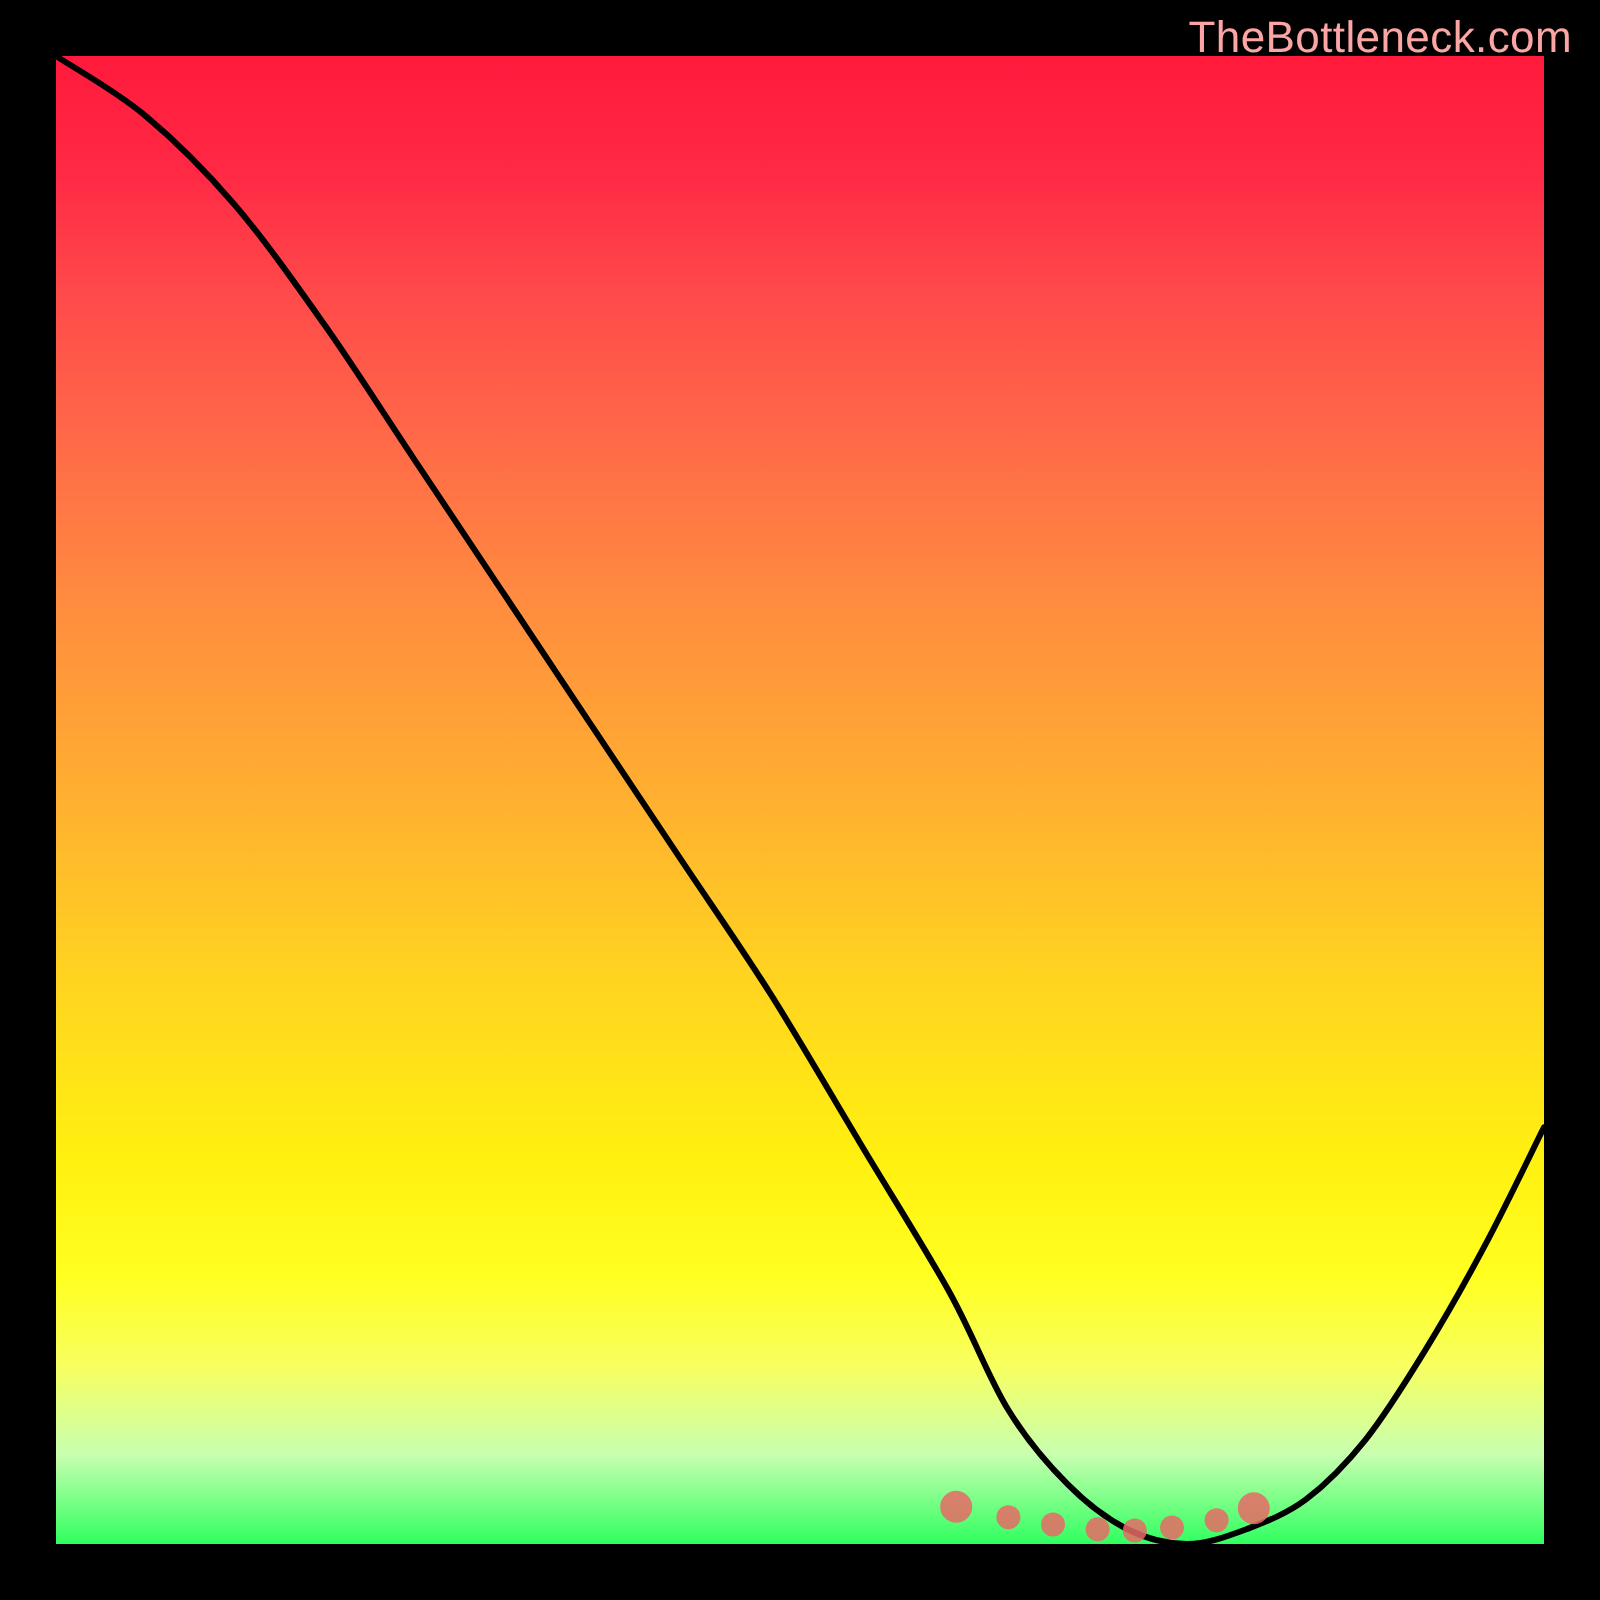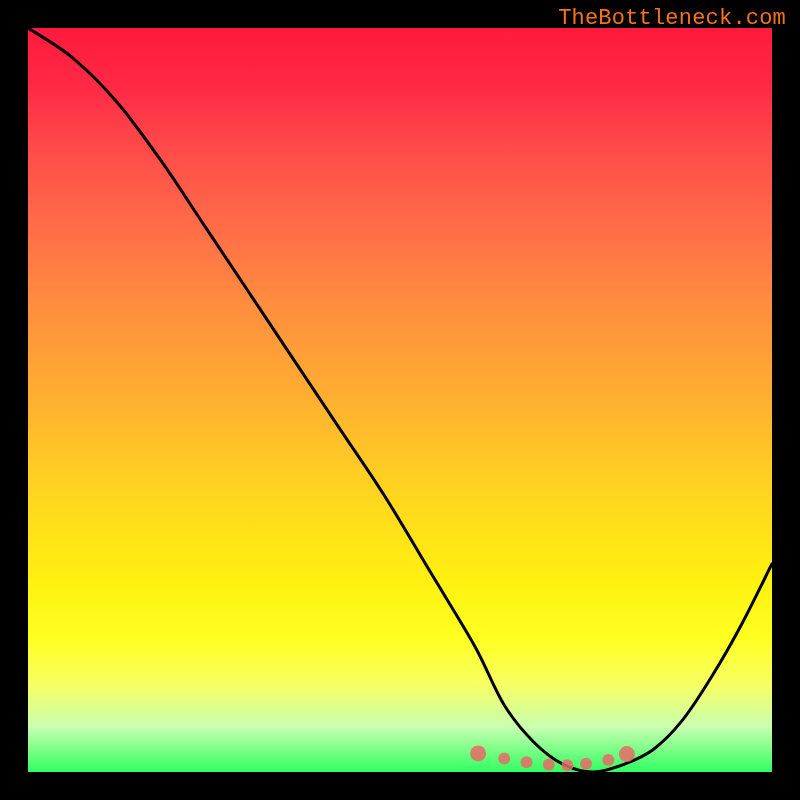--- a/index.html
+++ b/index.html
@@ -21,23 +21,23 @@
       #fff010 74%,
       #ffff20 82%,
       #f8ff60 88%,
       #c8ffb0 94%,
       #30ff60 100%);
   }
   .watermark {
     position: absolute;
     top: 6px;
     right: 14px;
-    font-family: Liberation Mono, monospace;
+    font-family: Liberation Sans, sans-serif;
     font-size: 22px;
-    color: #f97316;
+    color: #fca5a5;
     font-weight: 500;
     letter-spacing: 0.2px;
   }
   svg.curve {
     position: absolute;
     left: 0; top: 0;
     width: 744px;
     height: 744px;
     pointer-events: none;
   }

